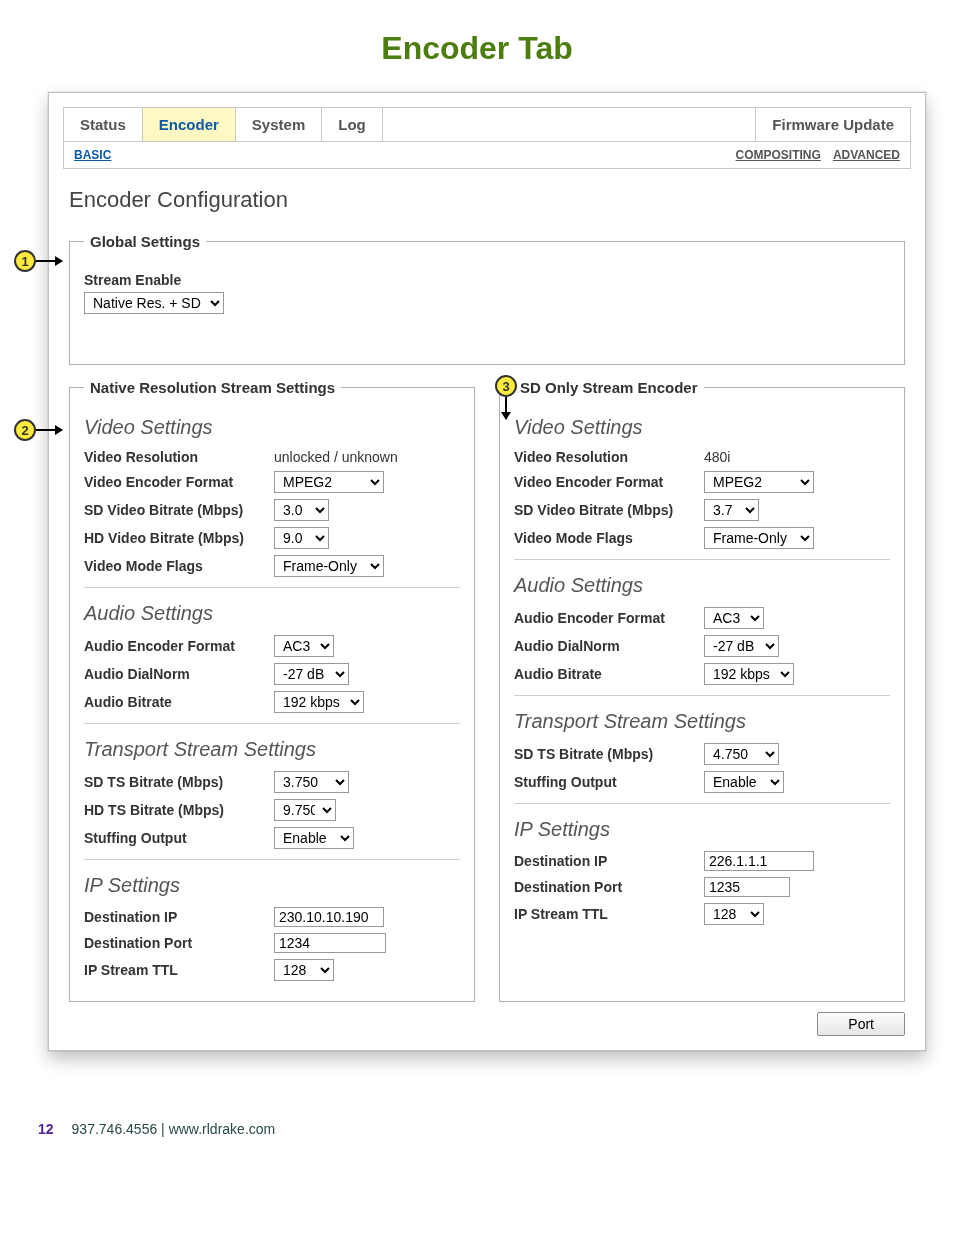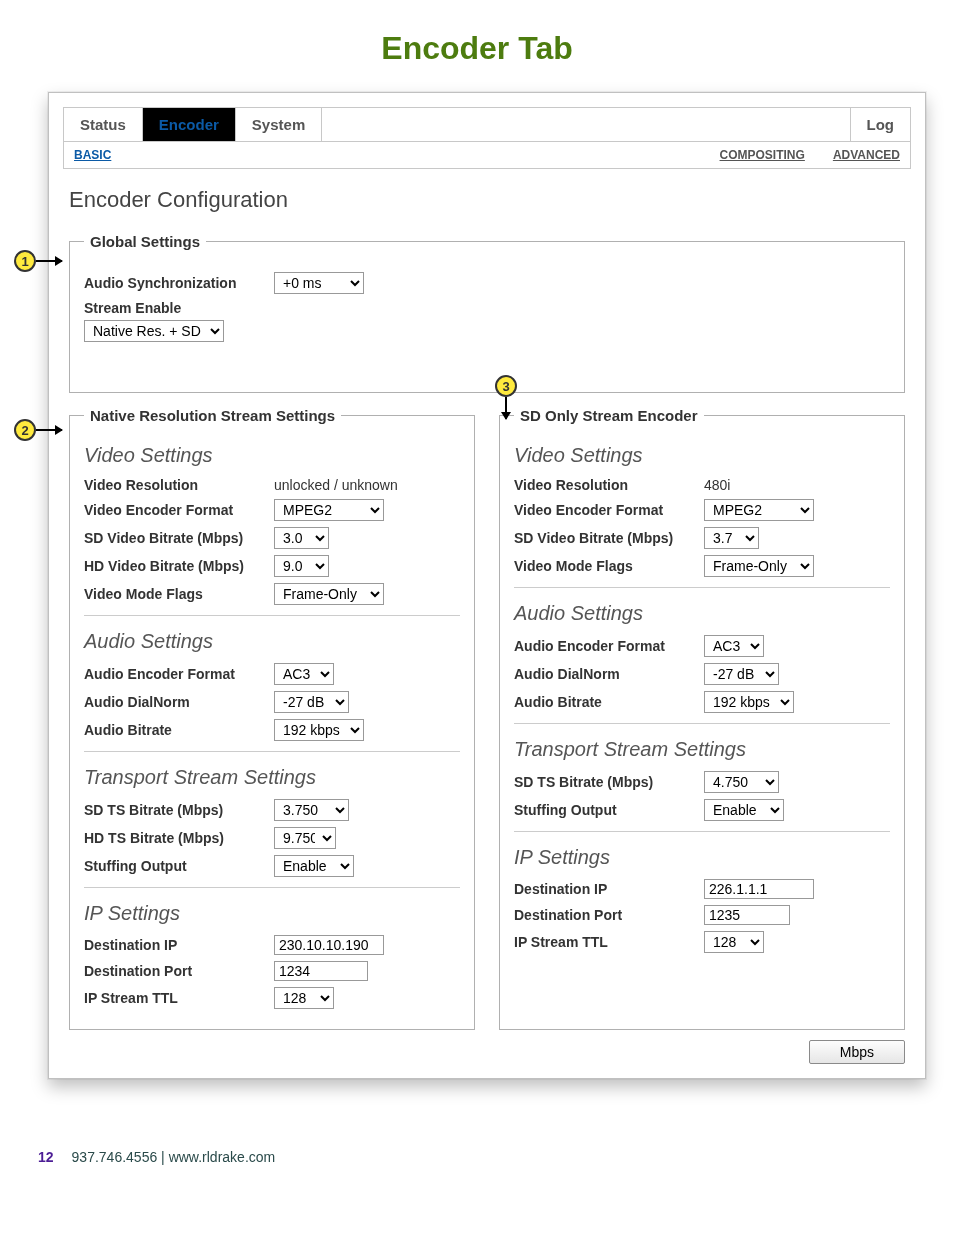--- a/index.html
+++ b/index.html
@@ -25,32 +25,32 @@
     position: relative;
   }
   
   .main-tabs { display: flex; border: 1px solid #c8c8c8; font-size: 15px; font-weight: bold; color: #555; }
   .main-tab {
     padding: 8px 16px;
     border-right: 1px solid #c8c8c8;
     cursor: pointer;
     background: #fff;
   }
-  .main-tab.active { color: #0b5aa6; background: #000000; }
+  .main-tab.active { color: #0b5aa6; background: #fef9c3; }
   .main-tab:last-child { border-right: none; margin-left: auto; border-left: 1px solid #c8c8c8; }
   .sub-tabs {
     display: flex;
     font-size: 12px;
     font-weight: bold;
     color: #555;
     border-left: 1px solid #c8c8c8;
     border-right: 1px solid #c8c8c8;
     border-bottom: 1px solid #c8c8c8;
     padding: 6px 10px;
-    gap: 28px;
+    gap: 12px;
   }
   .sub-tab { text-decoration: underline; cursor: pointer; }
   .sub-tab.active { color: #0b5aa6; }
   .sub-spacer { flex: 1; }
   .section-title { font-size: 22px; color: #444; font-weight: normal; margin: 18px 6px 20px; }
   
   .fs {
     border: 1px solid #b0b0b0;
     padding: 16px 14px 14px 14px;
     margin: 0 6px 14px 6px;
@@ -148,37 +148,34 @@
   <div class="callout" style="left:495px; top:283px;">3</div>
   <div class="callout-arrow-v" style="left:505px; top:305px; height:22px;"></div>
 
   <div class="app-frame">
 
     <div class="main-tabs">
       <div class="main-tab">Status</div>
       <div class="main-tab active">Encoder</div>
       <div class="main-tab">System</div>
       <div class="main-tab">Log</div>
+      <div class="main-tab">Firmware Update</div>
     </div>
 
     <div class="sub-tabs">
       <span class="sub-tab active">BASIC</span>
       <span class="sub-spacer"></span>
       <span class="sub-tab">COMPOSITING</span>
       <span class="sub-tab">ADVANCED</span>
     </div>
 
     <div class="section-title">Encoder Configuration</div>
 
     <fieldset class="fs">
       <legend class="fs-legend">Global Settings</legend>
-      <div class="row">
-        <div class="row-label">Audio Synchronization</div>
-        <select class="ctrl" style="width:90px;"><option>+0 ms</option></select>
-      </div>
       <div class="row" style="flex-direction:column; align-items:flex-start; gap:4px;">
         <div class="row-label" style="width:auto;">Stream Enable</div>
         <select class="ctrl" style="width:140px;"><option>Native Res. + SD</option></select>
       </div>
       <div style="height:30px;"></div>
     </fieldset>
 
     <div class="columns">
 
       <div class="col">
@@ -238,21 +235,21 @@
             </div>
 
           <div class="divider"></div>
           <div class="group-title">IP Settings</div>
           <div class="row">
               <div class="row-label">Destination IP</div>
               <input class="ctrl" style="width: 110px;" value="230.10.10.190">
             </div>
           <div class="row">
               <div class="row-label">Destination Port</div>
-              <input class="ctrl" style="width: 94px;" value="1234">
+              <input class="ctrl" style="width: 112px;" value="1234">
             </div>
           <div class="row">
               <div class="row-label">IP Stream TTL</div>
               <select class="ctrl" style="width:60px;"><option>128</option></select>
             </div>
         </fieldset>
       </div>
 
       <div class="col">
         <fieldset class="fs">
@@ -314,21 +311,21 @@
             </div>
           <div class="row">
               <div class="row-label">IP Stream TTL</div>
               <select class="ctrl" style="width:60px;"><option>128</option></select>
             </div>
         </fieldset>
       </div>
     </div>
 
     <div class="apply-row">
-      <button class="apply-btn">Mbps</button>
+      <button class="apply-btn">Port</button>
     </div>
 
   </div>
 </div>
 
 <div class="footer">
   <span class="pg">12</span>
   <span>937.746.4556 | www.rldrake.com</span>
 </div>
 

